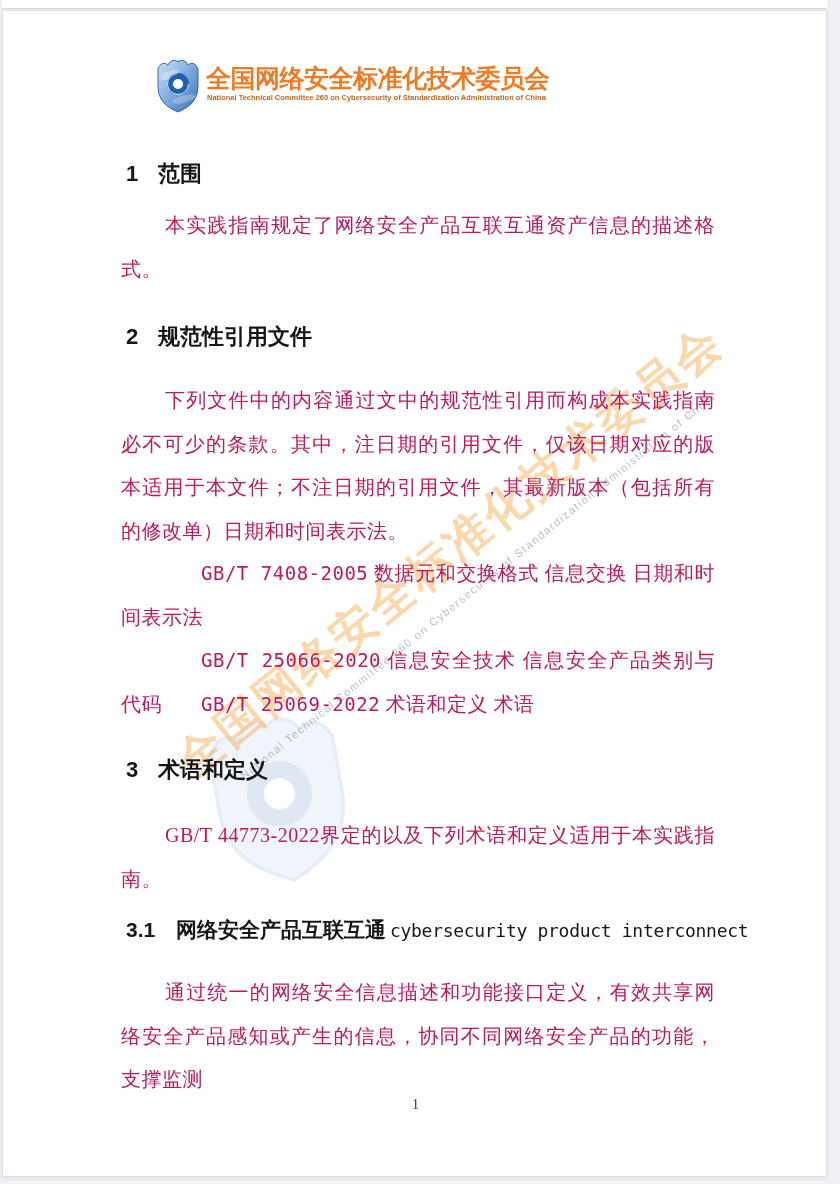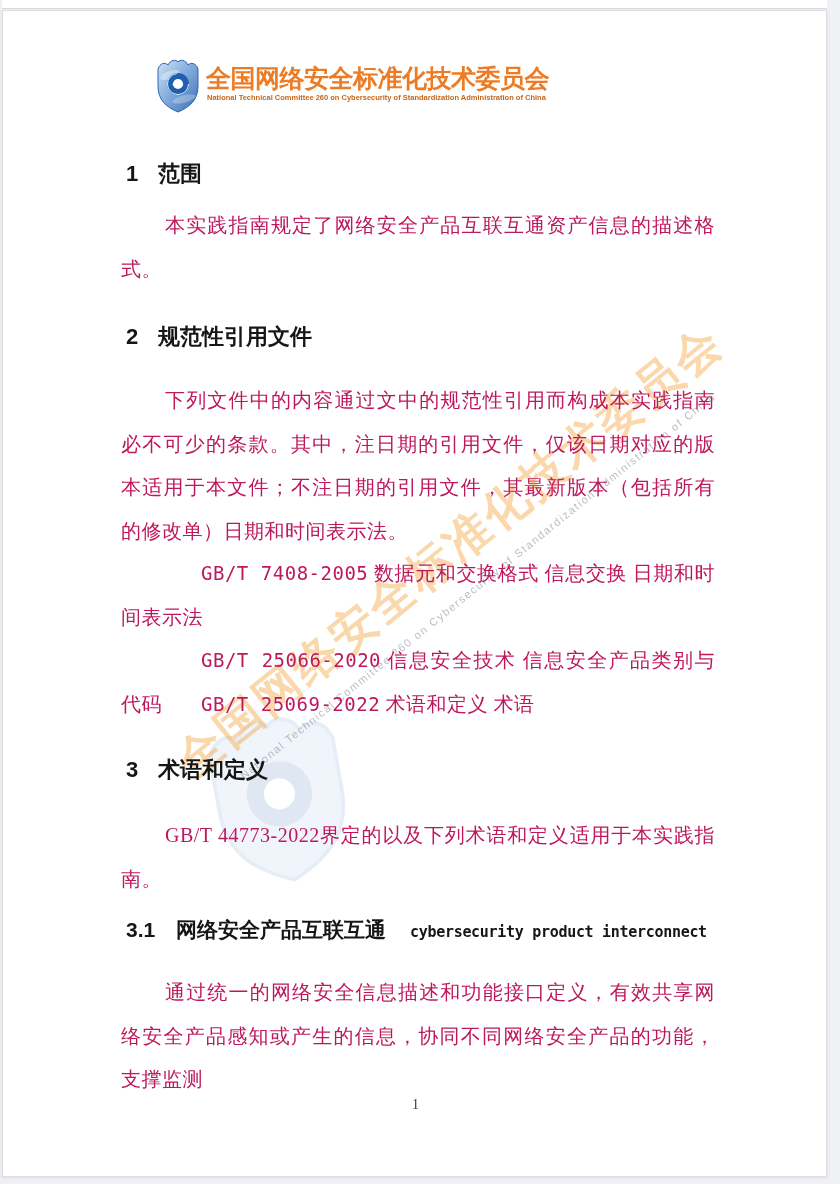--- a/index.html
+++ b/index.html
@@ -73,21 +73,21 @@
   .indent { text-indent: 44px; }
   .mono { font-family: "DejaVu Sans Mono", "Liberation Mono", monospace; font-size: 19px; margin-left: 36px; }
   .h-term {
     position: absolute; left: 123px; white-space: nowrap;
     font-family: "Liberation Sans", "DejaVu Sans", sans-serif;
     font-weight: bold; font-size: 21px; color: #161616; line-height: 30px;
   }
   .h-term .term-num { display: inline-block; width: 50px; }
   .h-term .term-en {
     font-family: "DejaVu Sans Mono", "Liberation Mono", monospace;
-    font-weight: 700; font-size: 15px; letter-spacing: -0.3px; margin-left: 24px;
+    font-weight: 400; font-size: 18px; letter-spacing: -0.3px; margin-left: 4px;
   }
   .page-number {
     position: absolute; left: 0; top: 1086px; width: 825px;
     text-align: center; font-size: 14px; color: #3a3a3a;
   }
 </style>
 </head>
 <body>
 
 <div class="prev-page-edge"></div>

